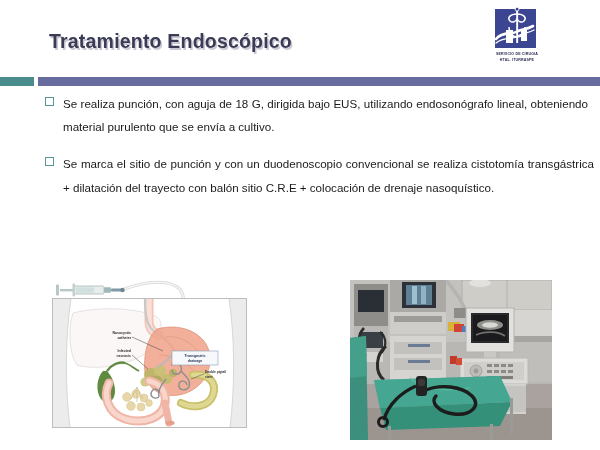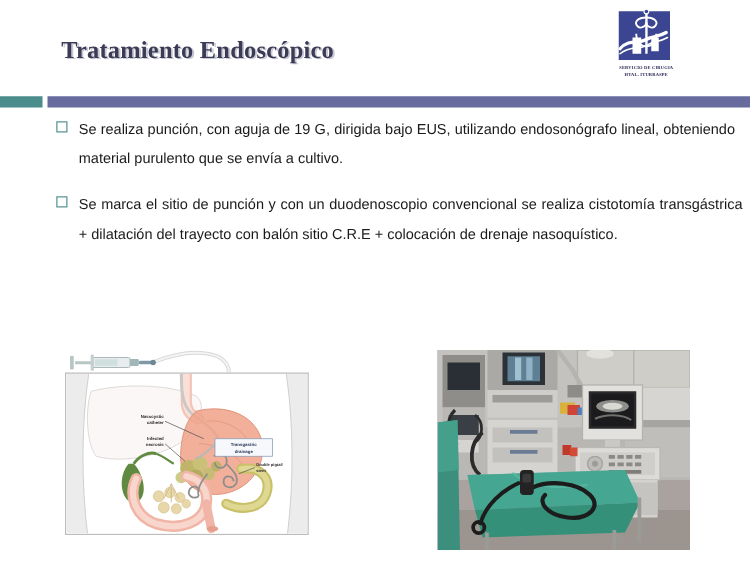--- a/index.html
+++ b/index.html
@@ -6,21 +6,21 @@
   body{
     width:600px;height:450px;
     background:#ffffff;
     font-family:"Liberation Sans", sans-serif;
     overflow:hidden;
     position:relative;
   }
   .slide{position:absolute;inset:0;background:#fff;}
 
   
-  .header{position:absolute;left:0;top:0;width:600px;height:78px;background:#ffffff;font-family:Liberation Serif, serif;}
+  .header{position:absolute;left:0;top:0;width:600px;height:78px;background:#ffffff;}
   .slide-title{
     position:absolute;left:49px;top:30px;
     font-size:19.5px;font-weight:bold;color:#3b3b55;
     letter-spacing:.2px;white-space:nowrap;
     text-shadow:1.5px 1.5px 0 #c9c9d6;
   }
 
   
   .logo{position:absolute;left:493px;top:5px;width:48px;height:64px;}
   .logo-mark{position:absolute;left:0;top:0;width:45px;height:46px;}
@@ -112,21 +112,21 @@
     </div>
   </div>
 
   <div class="accent-teal"></div>
   <div class="accent-purple"></div>
 
   <div class="content">
 
     <div class="bullet-row">
       <span class="bullet-marker"></span>
-      <div class="bullet-text b1">Se realiza punción, con aguja de  19 G, dirigida bajo EUS, utilizando endosonógrafo lineal, obteniendo material purulento que se envía a cultivo.</div>
+      <div class="bullet-text b1">Se realiza punción, con aguja de  18 G, dirigida bajo EUS, utilizando endosonógrafo lineal, obteniendo material purulento que se envía a cultivo.</div>
     </div>
 
     <div class="bullet-row">
       <span class="bullet-marker"></span>
       <div class="bullet-text b2">Se marca el sitio de punción y con un duodenoscopio convencional se realiza cistotomía transgástrica + dilatación del trayecto con balón sitio C.R.E + colocación de drenaje nasoquístico.</div>
     </div>
   </div>
 
   <div class="media">
 

